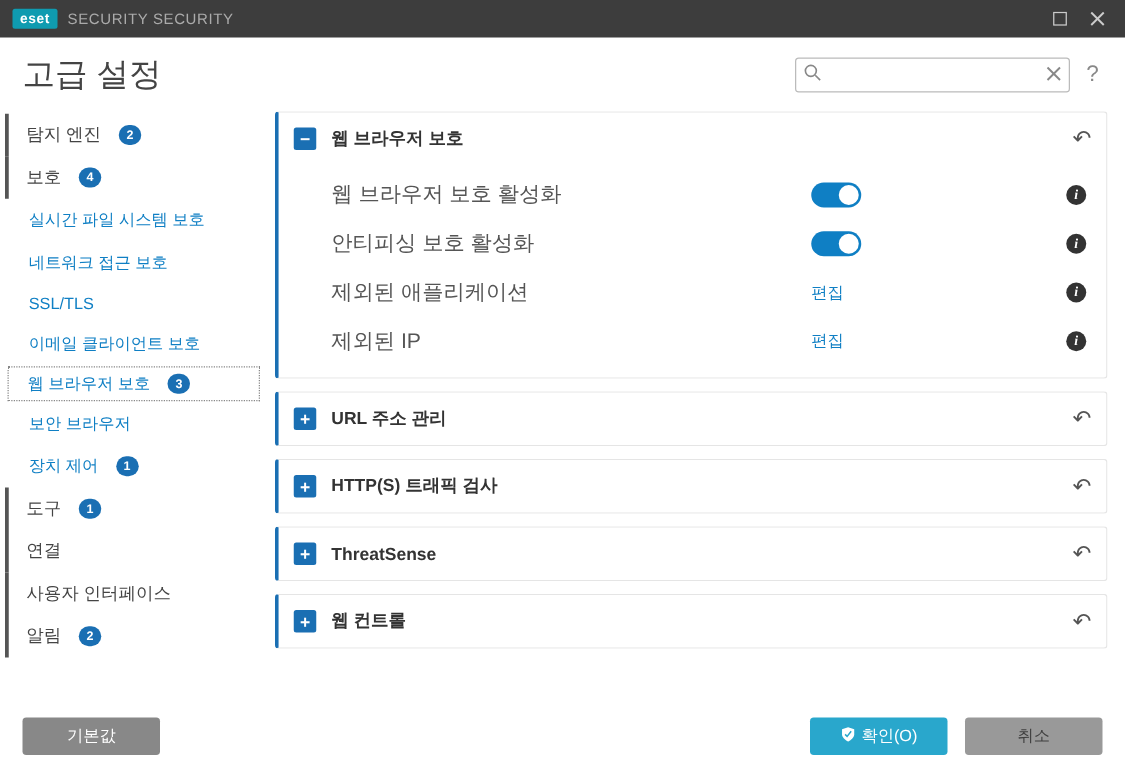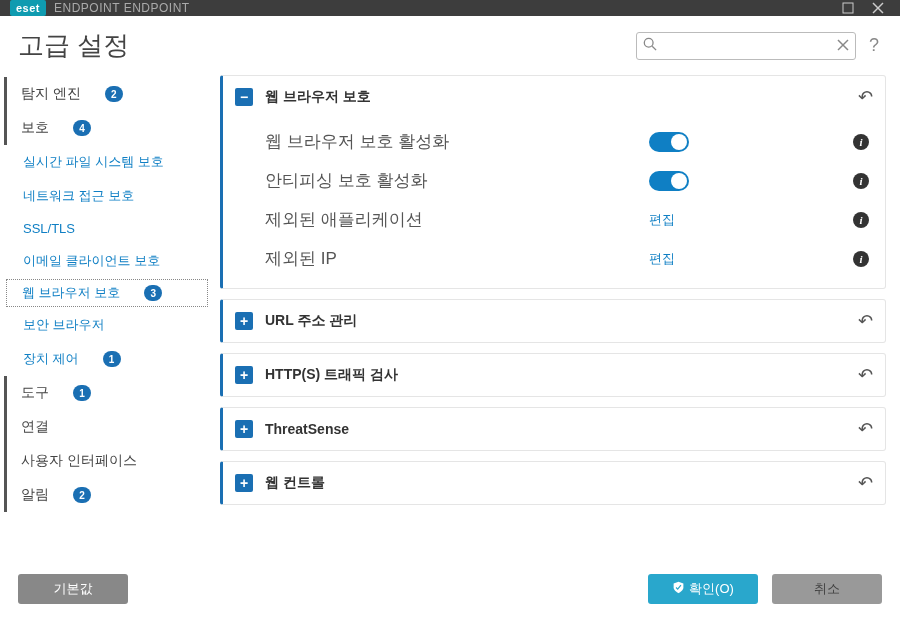--- a/index.html
+++ b/index.html
@@ -1,37 +1,37 @@
 <!DOCTYPE html>
 <html><head>
 <meta charset="utf-8">
 <style>
 * { margin: 0; padding: 0; box-sizing: border-box; }
 body { font-family: "Malgun Gothic", Arial, sans-serif; font-size: 13px; color: #333; background: #fff; width: 900px; height: 620px; overflow: hidden; }
 
-.titlebar { background: #3d3d3d; color: #ccc; height: 16px; display: flex; align-items: center; padding: 0 10px; justify-content: space-between; }
+.titlebar { background: #3d3d3d; color: #ccc; height: 30px; display: flex; align-items: center; padding: 0 10px; justify-content: space-between; }
 .titlebar-left { display: flex; align-items: center; gap: 8px; }
 .eset-logo { background: #0f9bb0; color: #fff; font-weight: bold; font-size: 11px; padding: 2px 6px; border-radius: 2px; letter-spacing: 0.5px; }
 .titlebar-title { color: #aaa; font-size: 12px; letter-spacing: 0.5px; }
 .titlebar-controls { display: flex; gap: 6px; }
 .titlebar-btn { width: 24px; height: 24px; display: flex; align-items: center; justify-content: center; color: #ccc; cursor: pointer; }
 
 .header-row { display: flex; align-items: center; justify-content: space-between; padding: 12px 18px 8px 18px; }
 .header-title { font-size: 26px; color: #444; font-weight: normal; }
 .header-right { display: flex; align-items: center; gap: 10px; }
 .search-box { display: flex; align-items: center; border: 1px solid #bbb; border-radius: 3px; width: 220px; height: 28px; padding: 0 6px; }
 .search-box input { border: none; outline: none; flex: 1; font-size: 13px; background: transparent; }
 .search-icon { color: #888; font-size: 14px; }
 .clear-icon { color: #888; font-size: 14px; cursor: pointer; }
 .help-icon { color: #888; font-size: 18px; cursor: pointer; width: 16px; text-align: center; }
 
 .content { display: flex; height: 520px; }
 
 .sidebar { width: 210px; padding: 6px 0 0 4px; }
-.side-item { padding: 8px 10px 8px 14px; font-size: 14px; color: #444; cursor: pointer; display: flex; align-items: center; gap: 24px; border-left: 3px solid transparent; }
+.side-item { padding: 8px 10px 8px 14px; font-size: 14px; color: #444; cursor: pointer; display: flex; align-items: center; gap: 14px; border-left: 3px solid transparent; }
 .side-item.top { border-left-color: #555; }
 .side-item.sub { padding-left: 16px; font-size: 13px; color: #0f7fc4; }
 .side-item.sub.selected { border: 1px dotted #888; padding-left: 15px; padding-top: 4px; padding-bottom: 4px; margin: 1px 2px; }
 .badge { display: inline-flex; align-items: center; justify-content: center; min-width: 18px; height: 16px; border-radius: 8px; background: #1a6fb3; color: #fff; font-size: 10px; font-weight: bold; padding: 0 4px; }
 
 .main { flex: 1; padding: 4px 14px 0 10px; overflow-y: auto; }
 
 .panel { background: #fff; border: 1px solid #e5e5e5; border-radius: 3px; margin-bottom: 10px; border-left: 3px solid #1a6fb3; }
 .panel-header { display: flex; align-items: center; padding: 10px 12px; cursor: pointer; }
 .expand-btn { width: 18px; height: 18px; background: #1a6fb3; color: #fff; display: flex; align-items: center; justify-content: center; font-weight: bold; font-size: 14px; border-radius: 2px; margin-right: 12px; line-height: 1; }
@@ -56,21 +56,21 @@
 .btn-cancel { background: #999; color: #404040; }
 .footer-right { display: flex; gap: 14px; }
 .shield-icon { font-size: 13px; }
 </style>
 </head>
 <body>
 
 <div class="titlebar">
   <div class="titlebar-left">
     <span class="eset-logo">eset</span>
-    <span class="titlebar-title">ENDPOINT ENDPOINT</span>
+    <span class="titlebar-title">SECURITY SECURITY</span>
   </div>
   <div class="titlebar-controls">
     <div class="titlebar-btn">
         <svg width="12" height="12" viewBox="0 0 12 12">
           <rect x="1" y="1" width="10" height="10" fill="none" stroke="#ccc" stroke-width="1"></rect>
         </svg>
       </div>
     <div class="titlebar-btn">
         <svg width="12" height="12" viewBox="0 0 12 12">
           <line x1="1" y1="1" x2="11" y2="11" stroke="#ccc" stroke-width="1.5"></line>

